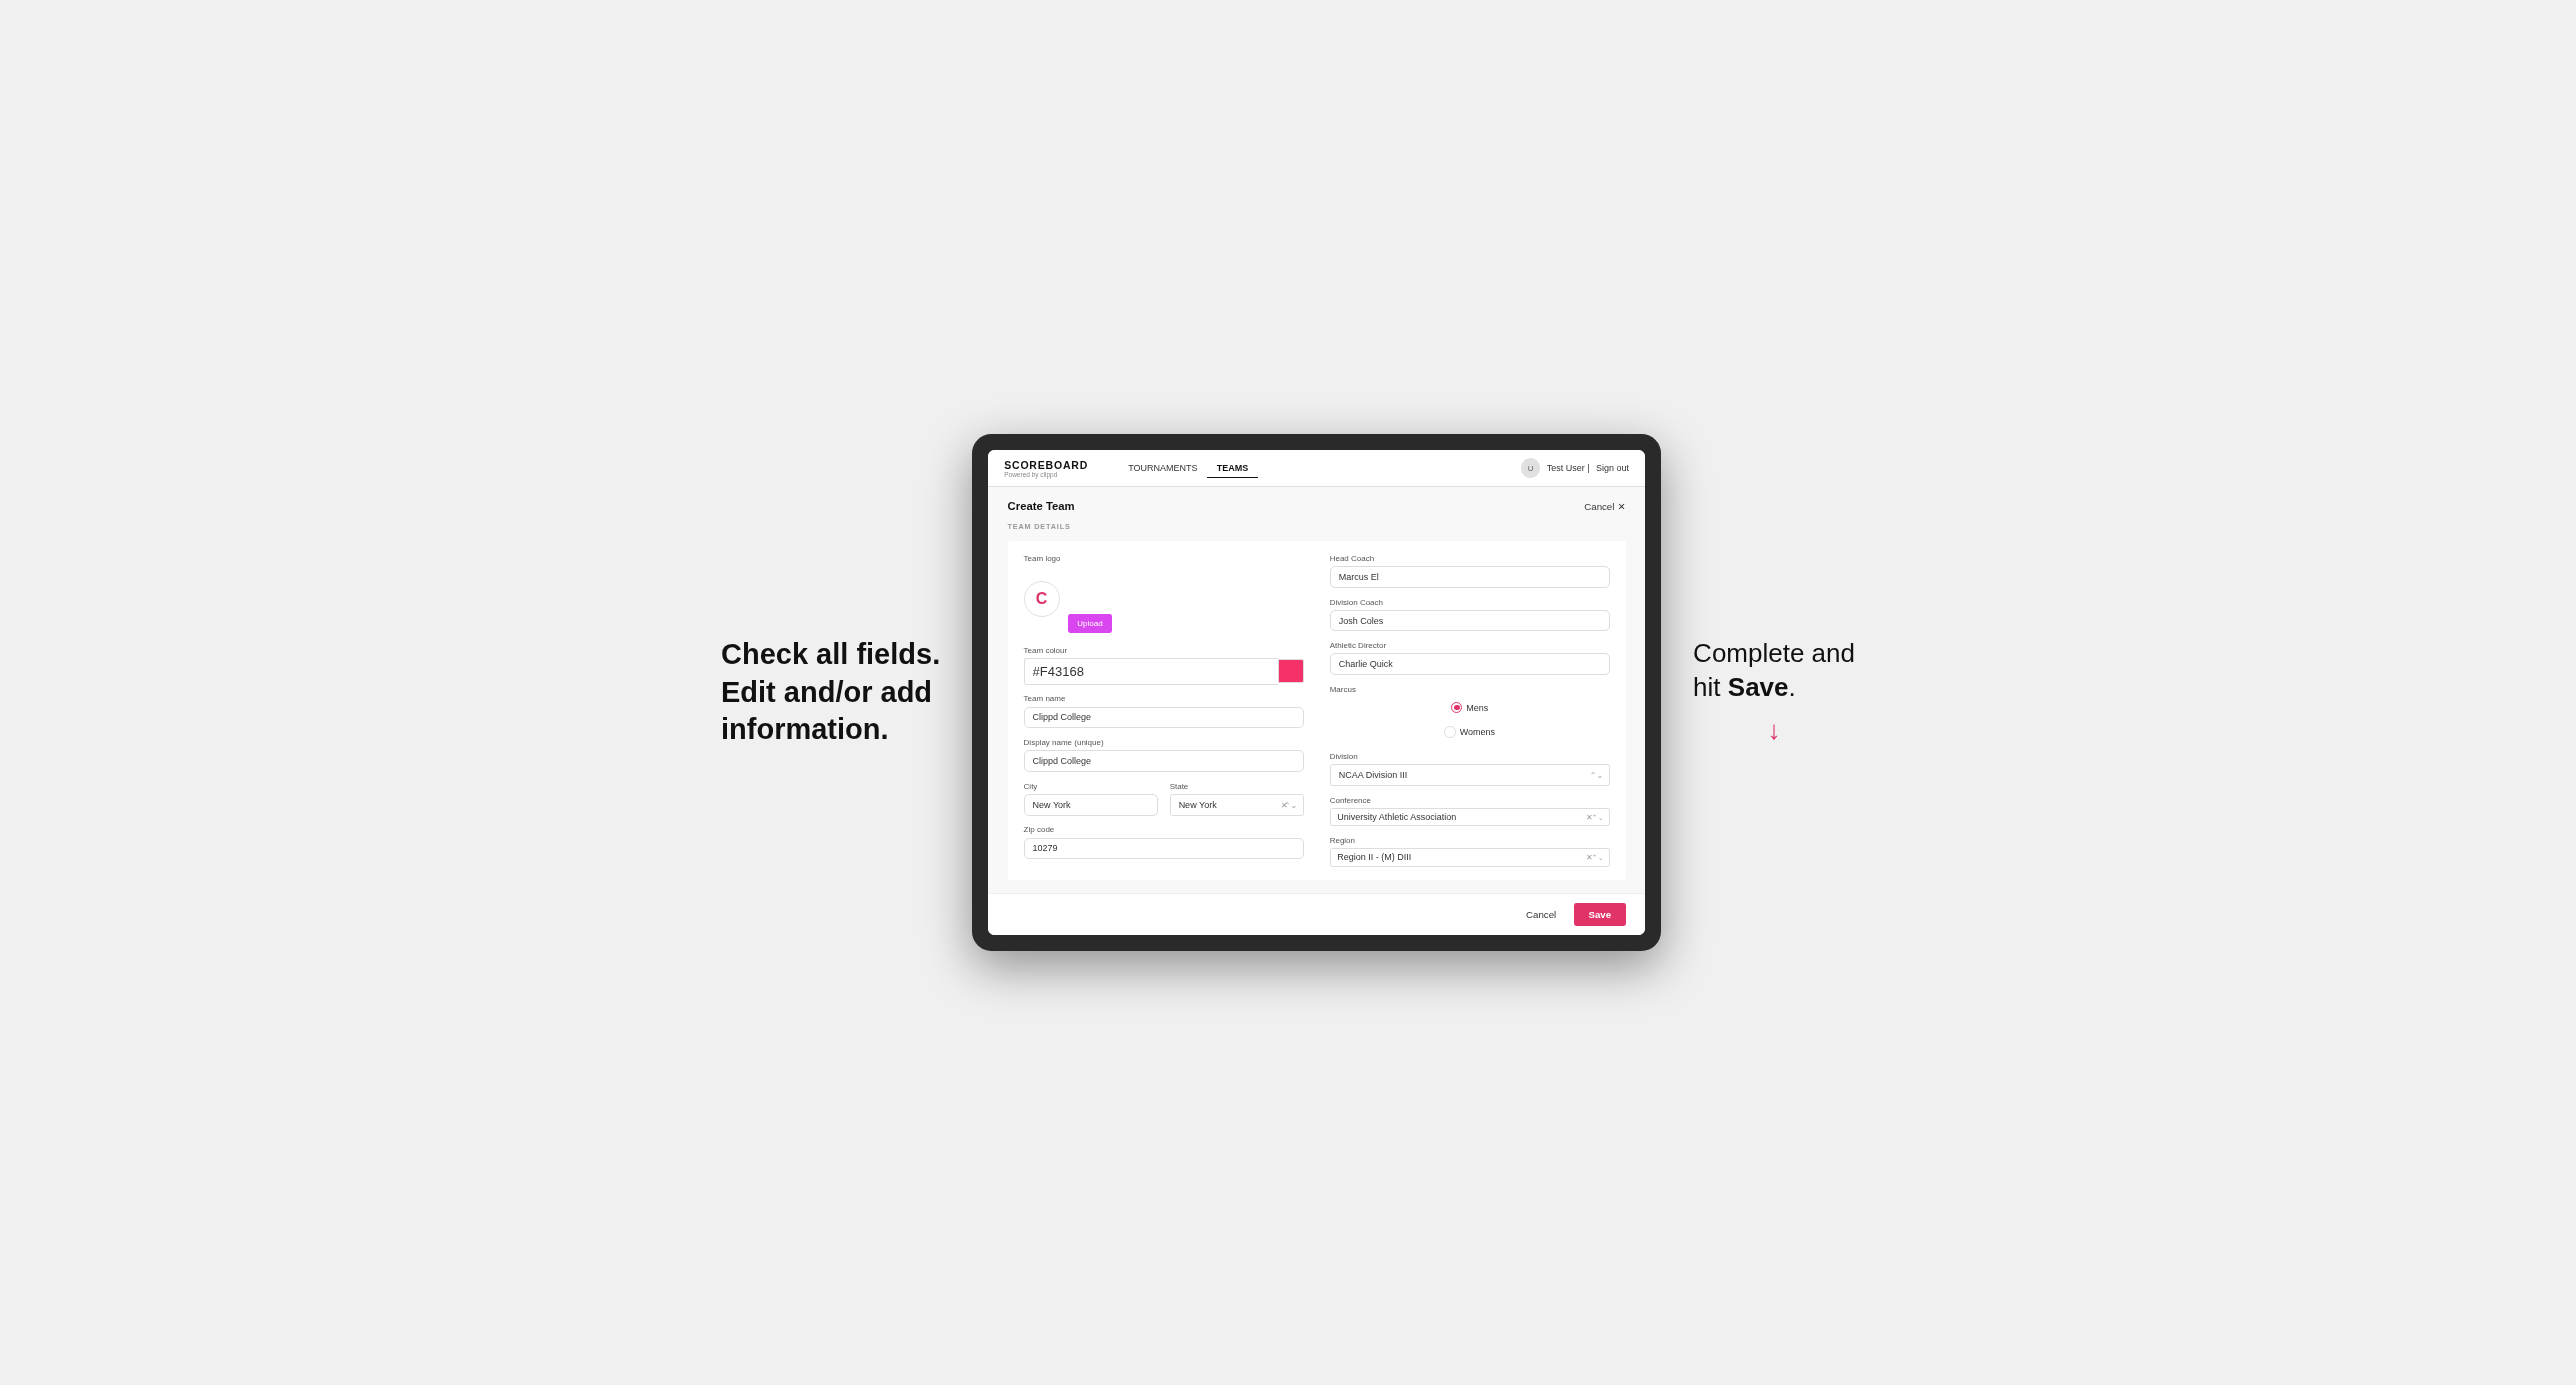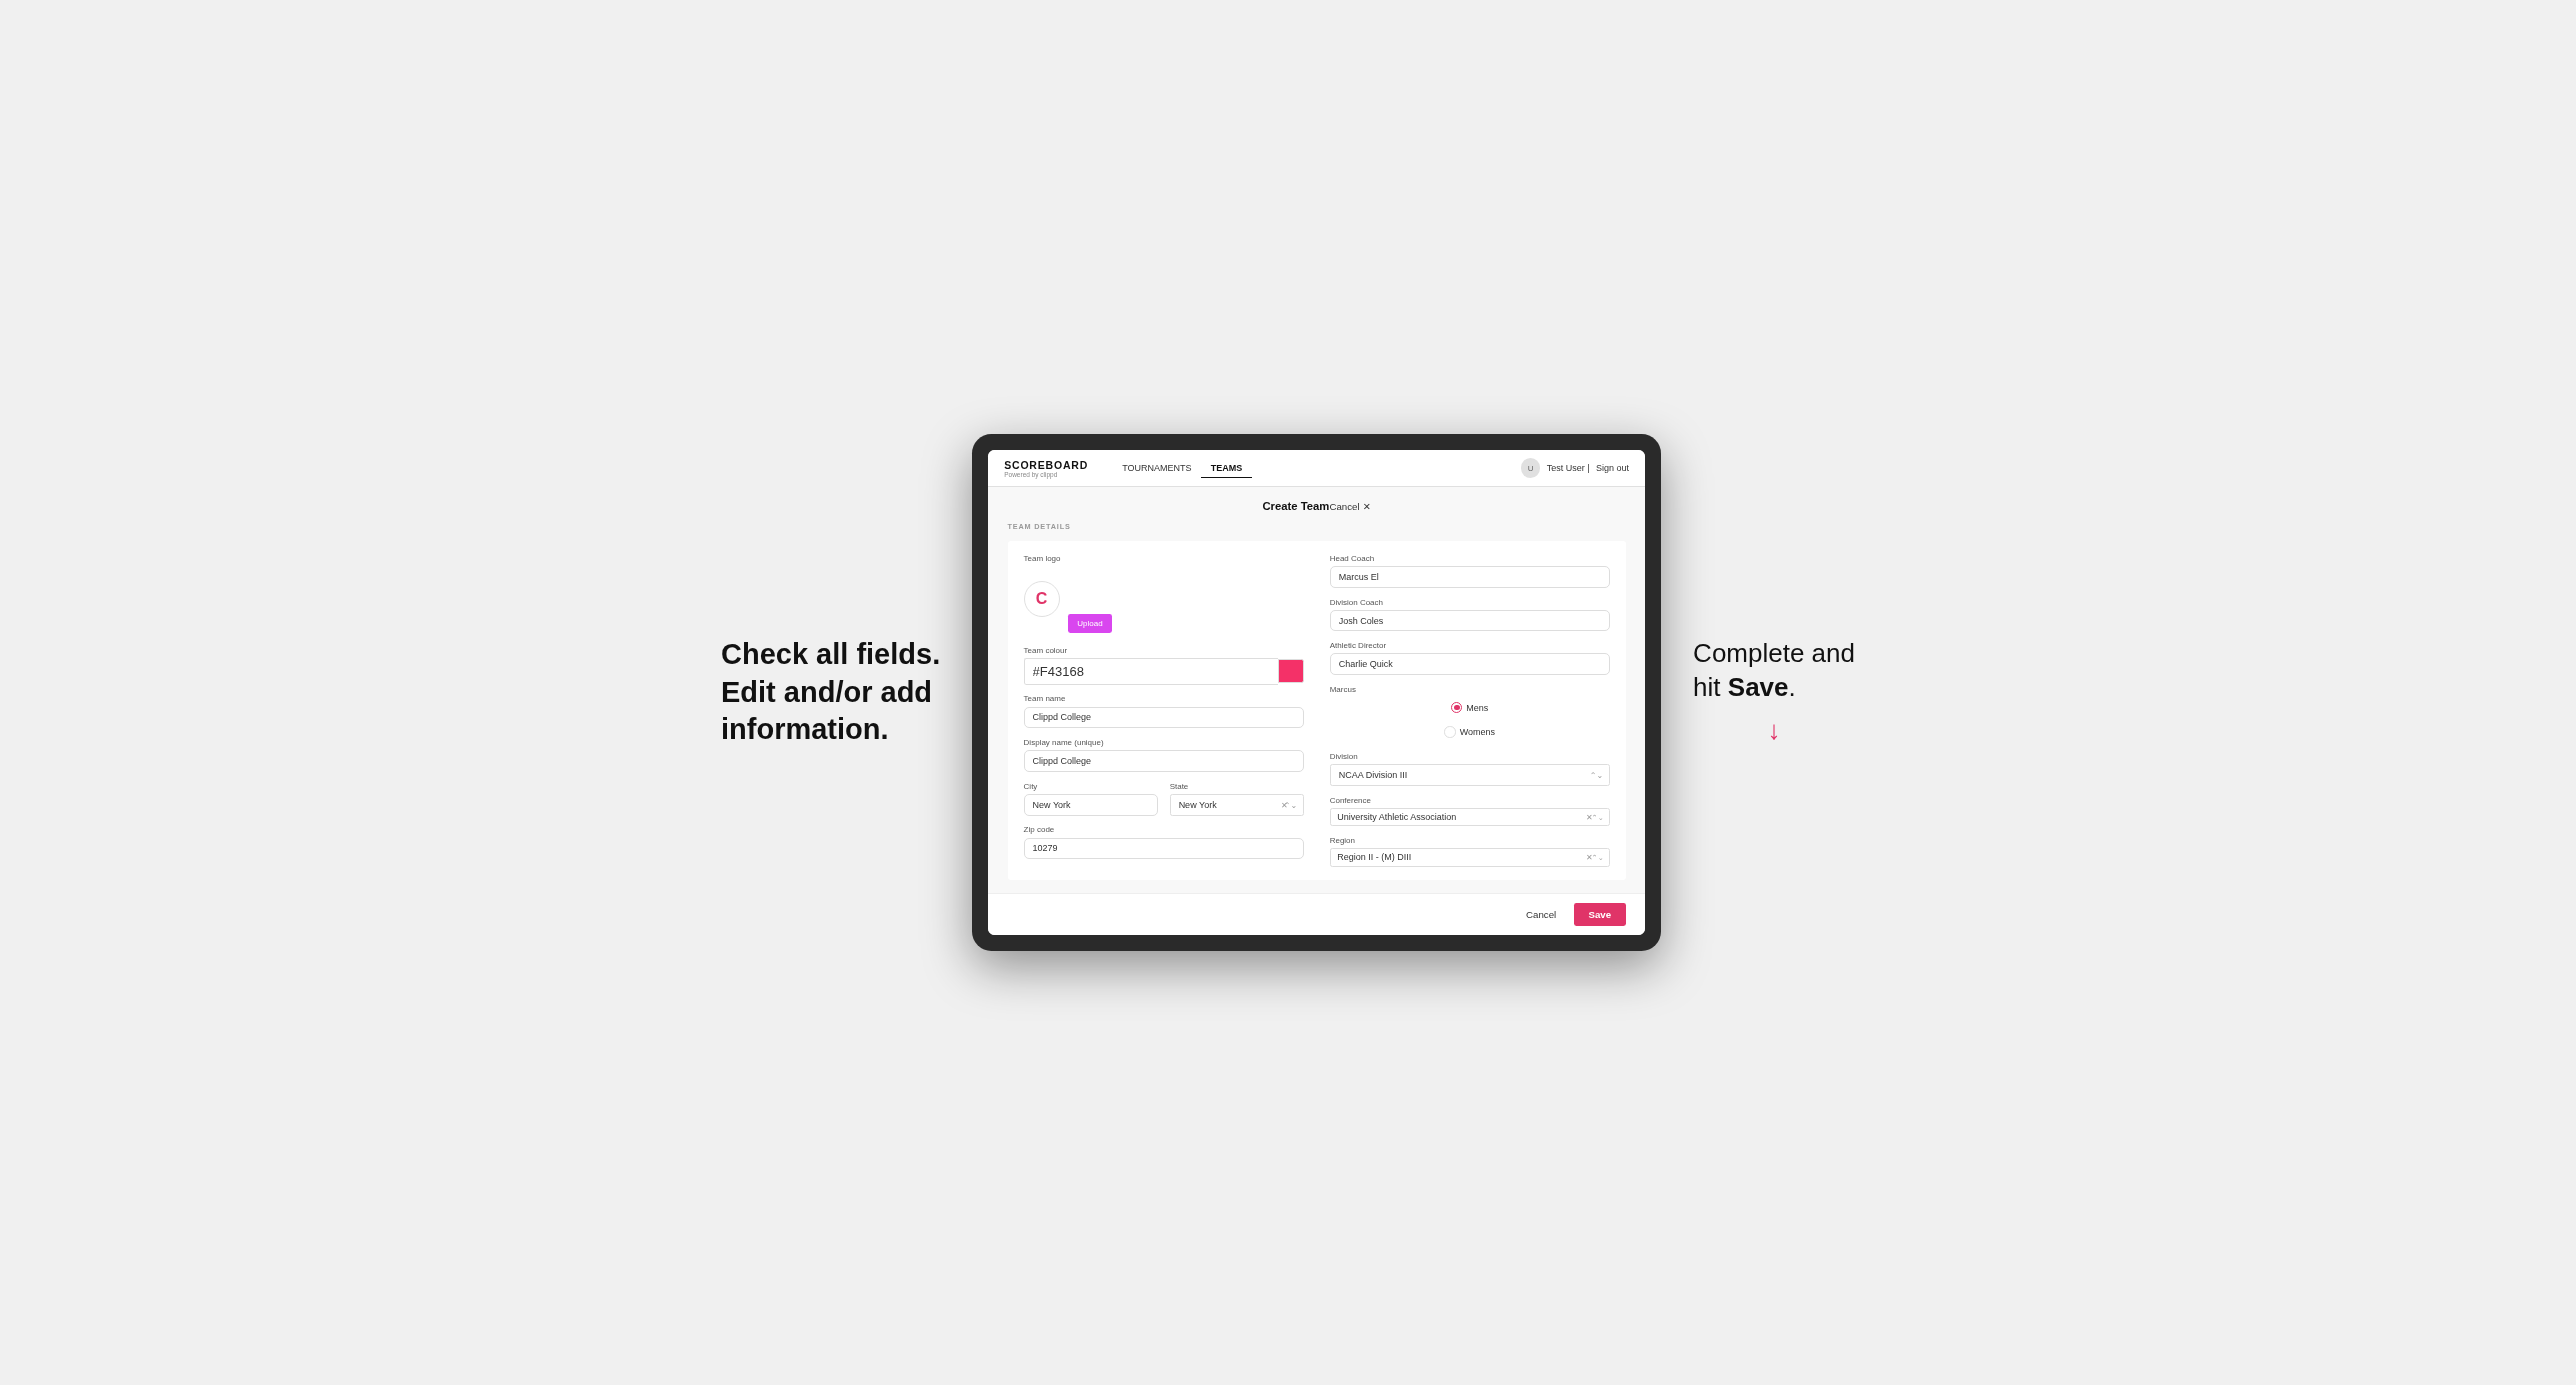--- a/index.html
+++ b/index.html
@@ -67,21 +67,21 @@
       align-items: center;
       padding: 8px 16px;
       background: #fff;
       border-bottom: 0.8px solid #e0e0e0;
       gap: 19.4px;
     }
 
     .brand {
       display: flex;
       flex-direction: column;
-      margin-right: 5px;
+      margin-right: 11px;
     }
 
     .brand-title {
       font-size: 10.5px;
       font-weight: 900;
       letter-spacing: 0.8px;
       color: #111;
       text-transform: uppercase;
     }
 
@@ -142,21 +142,21 @@
 
     
     .page-content {
       padding: 13px 19.4px;
       background: #f8f8f8;
       min-height: 405px;
     }
 
     .page-header {
       display: flex;
-      justify-content: center;
+      justify-content: space-between;
       align-items: center;
       margin-bottom: 9.7px;
     }
 
     .page-title {
       font-size: 11.3px;
       font-weight: 600;
       color: #111;
     }
 

